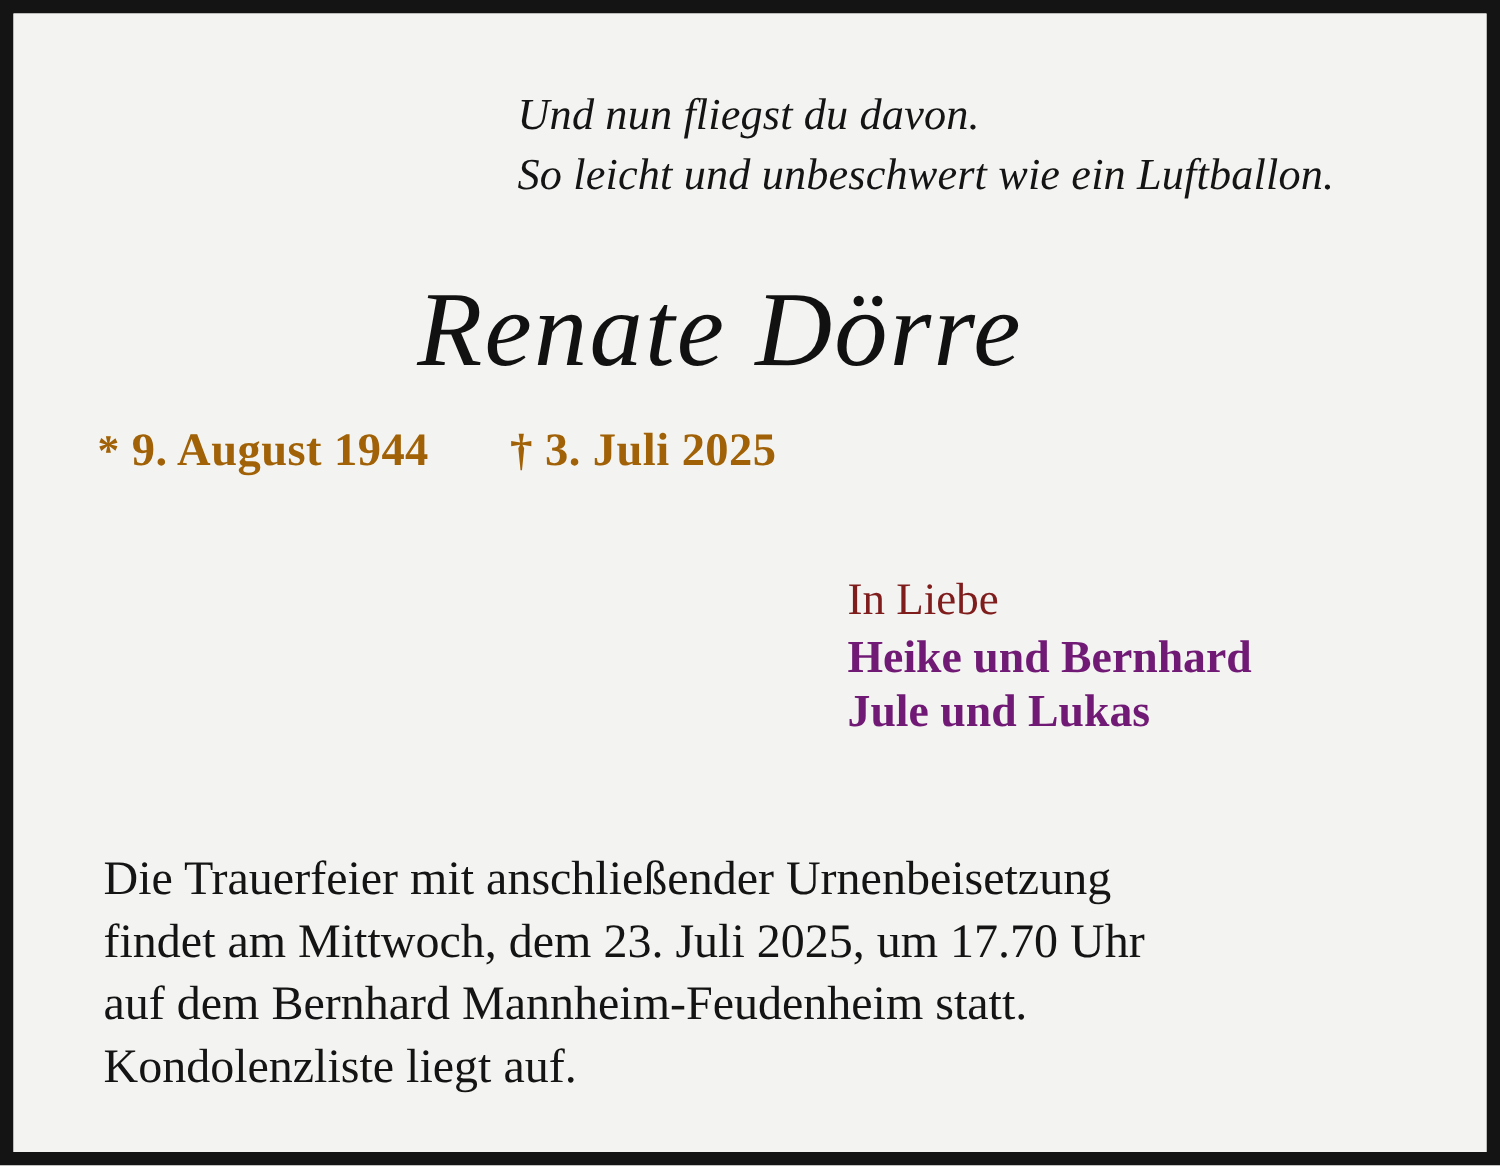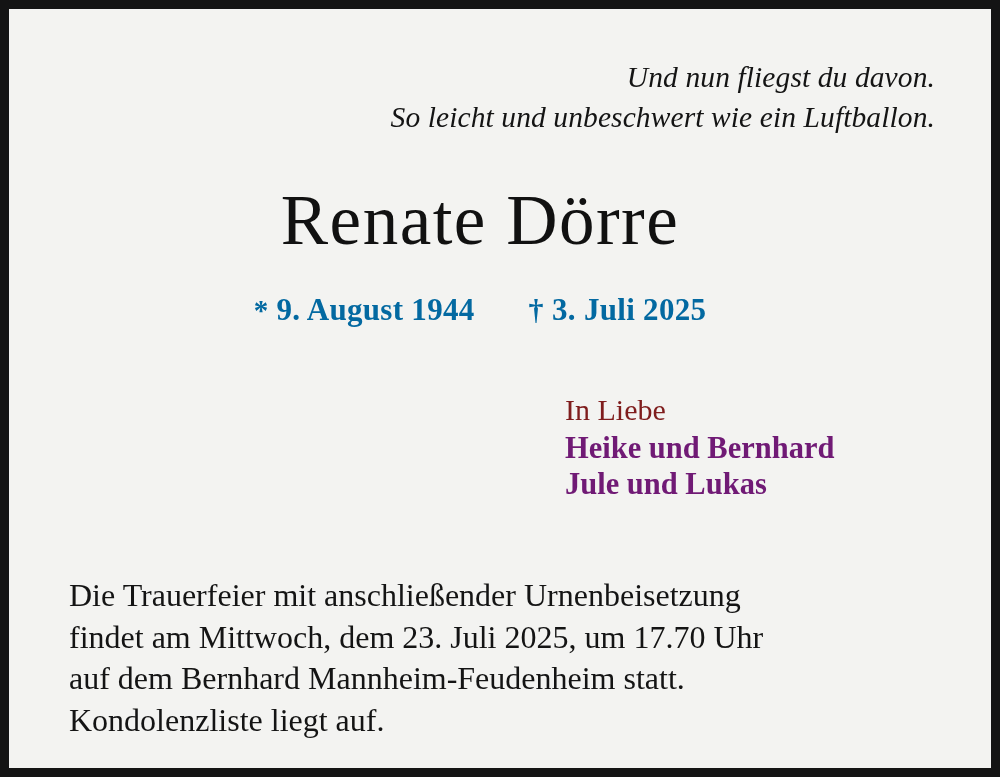--- a/index.html
+++ b/index.html
@@ -28,55 +28,55 @@
     box-sizing: border-box;
     width: 100%;
     height: 100%;
     padding: 34px 56px 20px 56px;
     background: #f3f3f1;
   }
 
   
   .verse {
     margin: 14px 0 0 0;
-    text-align: right;
+    text-align: left;
     padding-left: 280px;
   }
   .verse-line {
     font-style: italic;
     font-size: 29.5px;
     line-height: 1.36;
     letter-spacing: 0.1px;
     white-space: nowrap;
     color: #141414;
   }
 
   
   .name-block {
     margin-top: 48px;
     text-align: center;
     padding-right: 40px;
   }
   .name {
     font-size: 71px;
     line-height: 1.0;
+    font-style: italic;
     font-weight: 400;
     letter-spacing: 1.5px;
     color: #111111;
   }
 
   
   .dates {
-    margin-top: 36px;
-    text-align: center;
+    margin-top: 26px;
     padding-right: 40px;
     font-weight: bold;
     font-size: 31px;
     letter-spacing: 0.3px;
-    color: #0369a1;
+    color: #a16207;
     white-space: nowrap;
   }
   .dates .birth { margin-right: 46px; }
   .sym { font-weight: bold; }
   .sym-star { font-size: 29px; }
   .sym-cross { font-size: 30px; }
 
   
   .survivors {
     margin-top: 62px;

